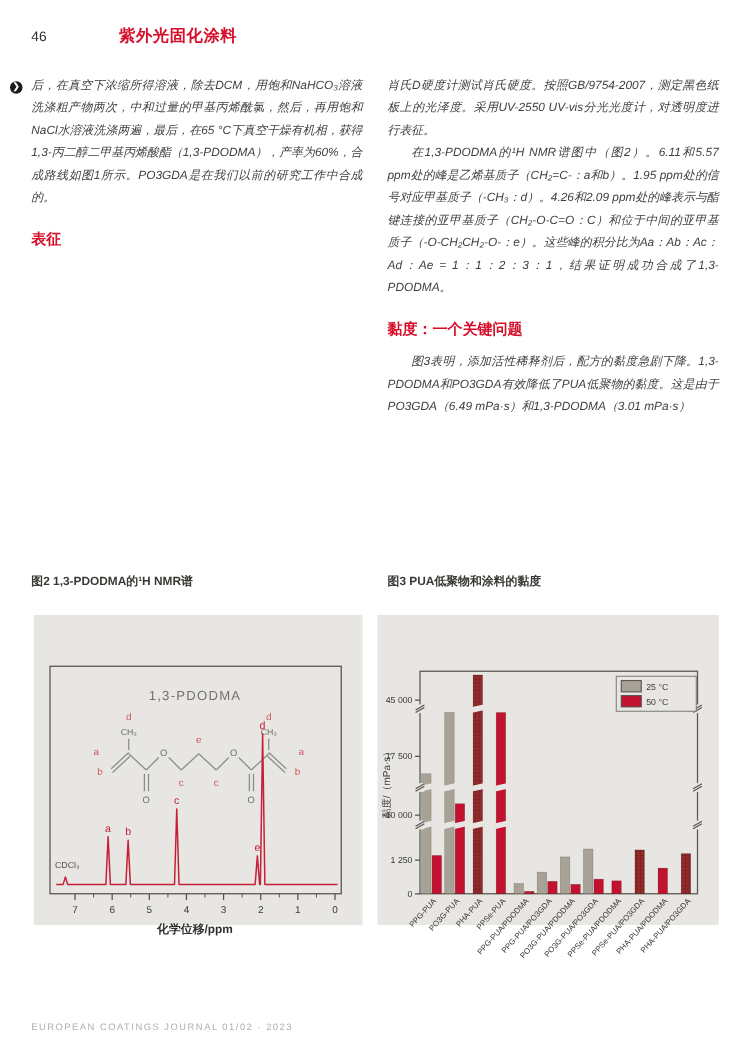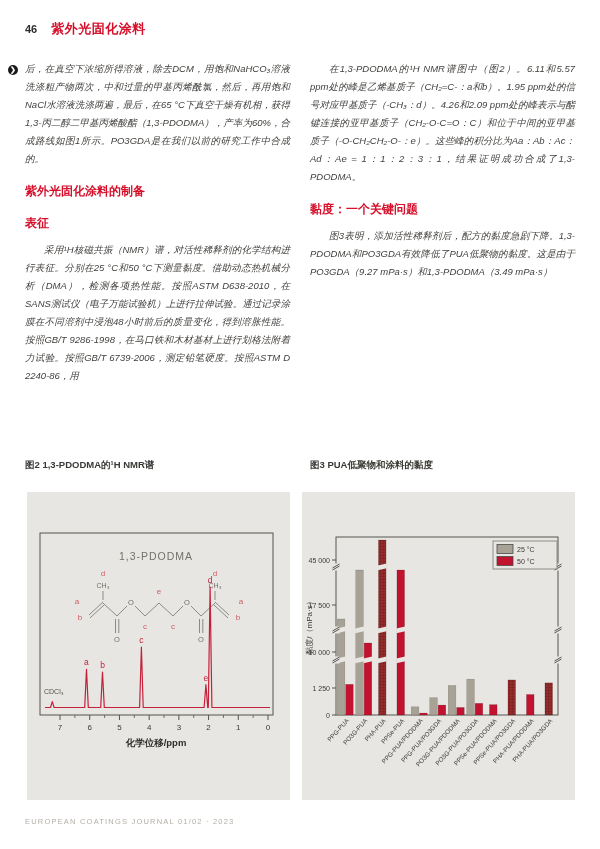--- a/index.html
+++ b/index.html
@@ -1,66 +1,65 @@
 <!DOCTYPE html>
 <html><head>
 <meta charset="utf-8">
 <style>
   html,body{margin:0;padding:0;background:#ffffff;}
   .page{position:relative;width:600px;height:849px;background:#ffffff;overflow:hidden;
         font-family:"Liberation Sans",sans-serif;color:#3f3e3c;}
   
   .hdr{position:absolute;top:20px;left:25px;display:flex;align-items:baseline;gap:14px;}
-  .hdr .pno{font-size:11px;font-weight:bold;color:#2e2d2b;}
-  .hdr .sect{font-size:13px;font-weight:bold;color:#d60f2b;letter-spacing:.5px;}
+  .hdr .pno{font-size:11px;font-weight:normal;color:#2e2d2b;}
+  .hdr .sect{font-size:13px;font-weight:bold;color:#d60f2b;letter-spacing:.5px;margin-left:44px;}
   
   .cmark{position:absolute;left:8px;top:65px;width:10px;height:10px;border-radius:50%;
          background:#1a1a1a;color:#fff;font-size:7px;line-height:10px;text-align:center;font-weight:bold;}
   
   .col{position:absolute;top:60px;width:265px;}
   .col-left{left:25px;}
   .col-right{left:310px;}
   p.body{margin:0;font-size:9.5px;line-height:18px;text-align:justify;color:#413f3c;font-style:italic;}
   p.indent{text-indent:2em;}
   h2.red{margin:15px 0 9px 0;font-size:12px;font-weight:bold;color:#d60f2b;}
   
   .caption{position:absolute;top:459px;font-size:9.5px;font-weight:bold;color:#3a3935;}
   .cap-left{left:25px;}
   .cap-right{left:310px;}
   
-  .figbox{position:absolute;top:492px;height:308px;background:#e8e6e2;}
+  .figbox{position:absolute;top:492px;height:248px;background:#e8e6e2;}
   .fig-left{left:27px;width:263px;}
   .fig-right{left:302px;width:273px;}
   svg{display:block;}
   
   .ftr{position:absolute;top:817px;left:25px;font-size:7.5px;letter-spacing:1.2px;color:#b3aea8;}
 </style>
 </head>
 <body>
 
 <div class="page">
 
   <div class="hdr">
     <span class="pno">46</span>
     <span class="sect">紫外光固化涂料</span>
   </div>
 
   <div class="cmark">❯</div>
 
   <div class="col col-left">
     <p class="body">后，在真空下浓缩所得溶液，除去DCM，用饱和NaHCO₃溶液洗涤粗产物两次，中和过量的甲基丙烯酰氯，然后，再用饱和NaCl水溶液洗涤两遍，最后，在65 °C下真空干燥有机相，获得1,3-丙二醇二甲基丙烯酸酯（1,3-PDODMA），产率为60%，合成路线如图1所示。PO3GDA是在我们以前的研究工作中合成的。</p>
-    <h2 class="red">紫外光固化涂料的制备</h2>
     <h2 class="red">表征</h2>
-    <p class="body indent">采用¹H核磁共振（NMR）谱，对活性稀释剂的化学结构进行表征。分别在25 °C和50 °C下测量黏度。借助动态热机械分析（DMA），检测各项热性能。按照ASTM D638-2010，在SANS测试仪（电子万能试验机）上进行拉伸试验。通过记录涂膜在不同溶剂中浸泡48小时前后的质量变化，得到溶胀性能。按照GB/T 9286-1998，在马口铁和木材基材上进行划格法附着力试验。按照GB/T 6739-2006，测定铅笔硬度。按照ASTM D 2240-86，用</p>
   </div>
 
   <div class="col col-right">
+    <p class="body">肖氏D硬度计测试肖氏硬度。按照GB/9754-2007，测定黑色纸板上的光泽度。采用UV-2550 UV-vis分光光度计，对透明度进行表征。</p>
     <p class="body indent" style="margin-bottom:0;">在1,3-PDODMA的¹H NMR谱图中（图2）。6.11和5.57 ppm处的峰是乙烯基质子（CH₂=C-：a和b）。1.95 ppm处的信号对应甲基质子（-CH₃：d）。4.26和2.09 ppm处的峰表示与酯键连接的亚甲基质子（CH₂-O-C=O：C）和位于中间的亚甲基质子（-O-CH₂CH₂-O-：e）。这些峰的积分比为Aa：Ab：Ac：Ad：Ae = 1：1：2：3：1，结果证明成功合成了1,3-PDODMA。</p>
     <h2 class="red">黏度：一个关键问题</h2>
-    <p class="body indent">图3表明，添加活性稀释剂后，配方的黏度急剧下降。1,3-PDODMA和PO3GDA有效降低了PUA低聚物的黏度。这是由于PO3GDA（9.27 mPa·s）和1,3-PDODMA（3.49 mPa·s）</p>
+    <p class="body indent">图3表明，添加活性稀释剂后，配方的黏度急剧下降。1,3-PDODMA和PO3GDA有效降低了PUA低聚物的黏度。这是由于PO3GDA（6.49 mPa·s）和1,3-PDODMA（3.01 mPa·s）</p>
   </div>
 
   <div class="caption cap-left">图2 1,3-PDODMA的¹H NMR谱</div>
   <div class="caption cap-right">图3 PUA低聚物和涂料的黏度</div>
 
   <div class="figbox fig-left">
     <svg id="nmr-svg" width="263" height="308" viewBox="0 0 263 308">
         <rect x="13" y="41" width="233" height="182" fill="none" stroke="#55534d" stroke-width="1"></rect>
         <text x="129" y="68" text-anchor="middle" font-size="10.5" fill="#72716b" letter-spacing="1" font-family="&quot;Liberation Sans&quot;,sans-serif">1,3-PDODMA</text>
         <g transform="translate(22,6)">

